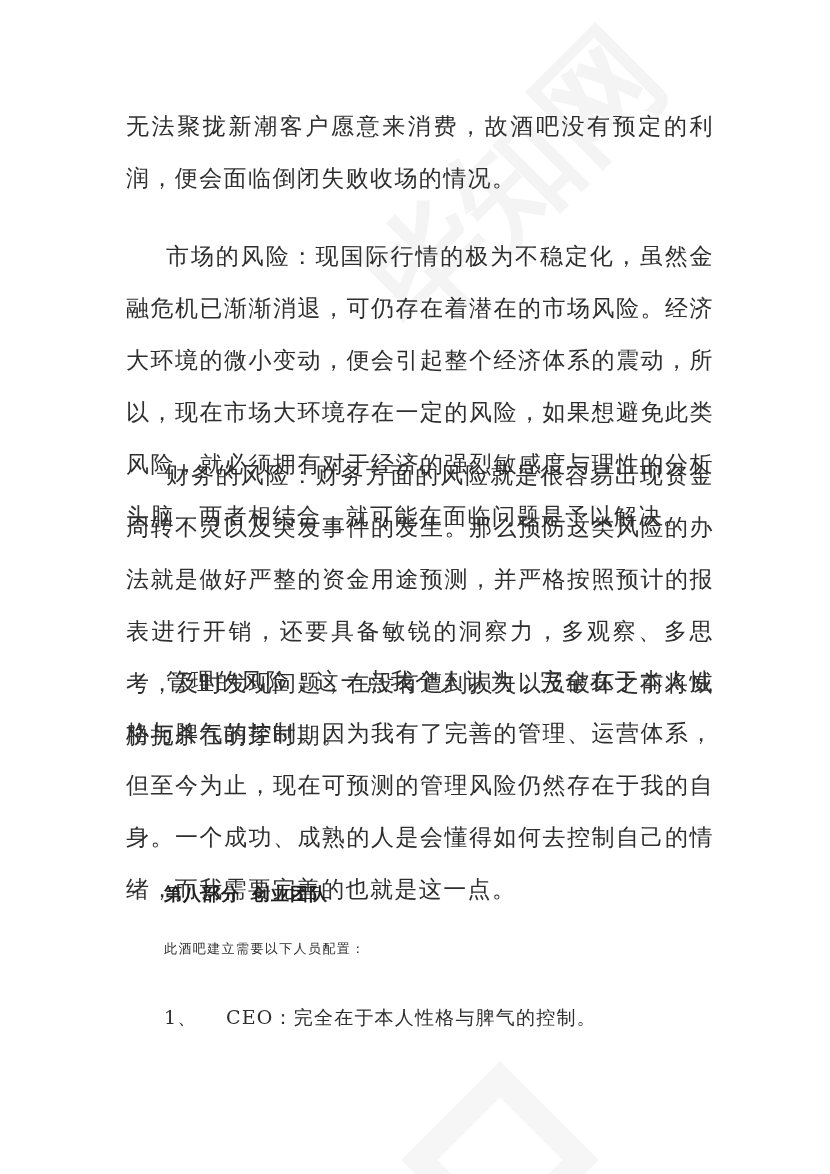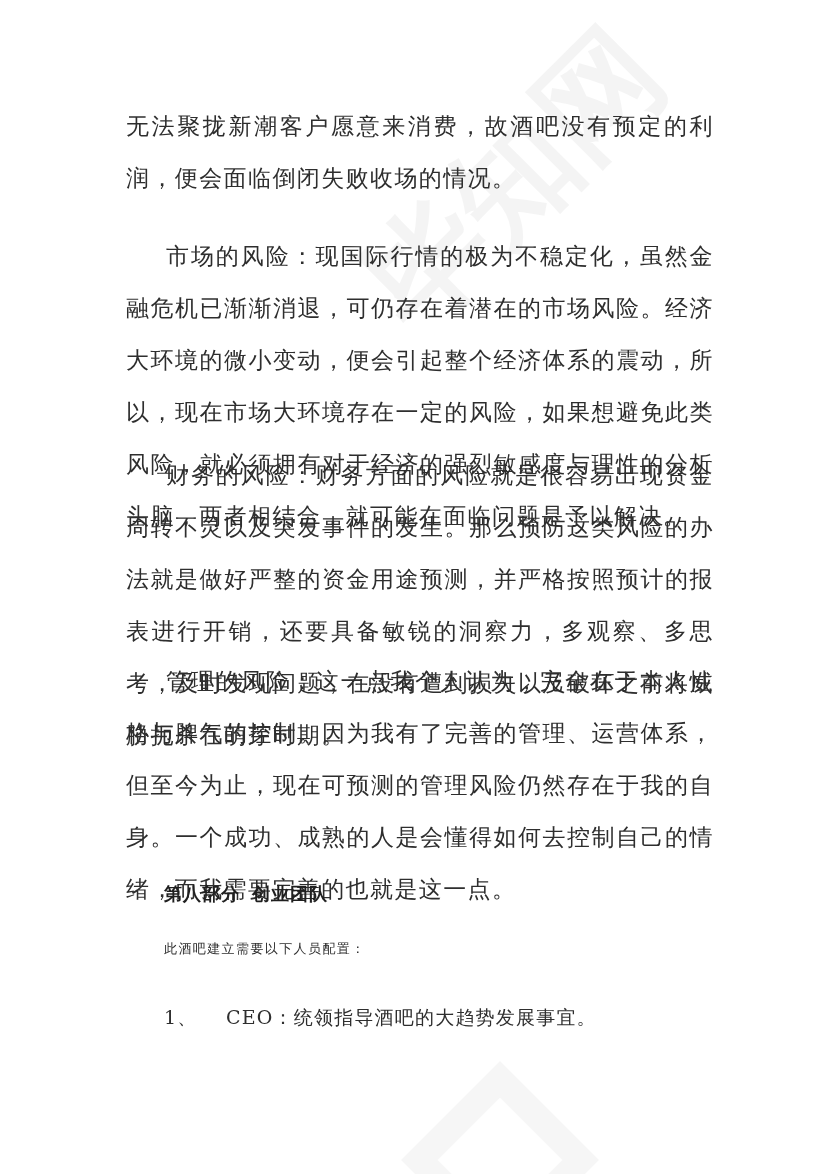--- a/index.html
+++ b/index.html
@@ -109,17 +109,17 @@
 
     <p class="para indent" style="top:555px;">管理的风险：这一点我个人认为，完全在于本人性格与脾气的控制。因为我有了完善的管理、运营体系，但至今为止，现在可预测的管理风险仍然存在于我的自身。一个成功、成熟的人是会懂得如何去控制自己的情绪，而我需要完善的也就是这一点。</p>
 
     <div class="heading" style="top:782px;">
       <span>第八部分</span><span>创业团队</span>
     </div>
 
     <div class="plain-line" style="top:840px;">此酒吧建立需要以下人员配置：</div>
 
     <div class="list-line" style="top:905px;">
-      <span class="list-num">1、</span><span>CEO</span><span>：统领指导酒吧的大趋势发展事宜。</span>
+      <span class="list-num">1、</span><span>CEO</span><span>：完全在于本人性格与脾气的控制。</span>
     </div>
 
   </div>
 </div>
 
 </body></html>

